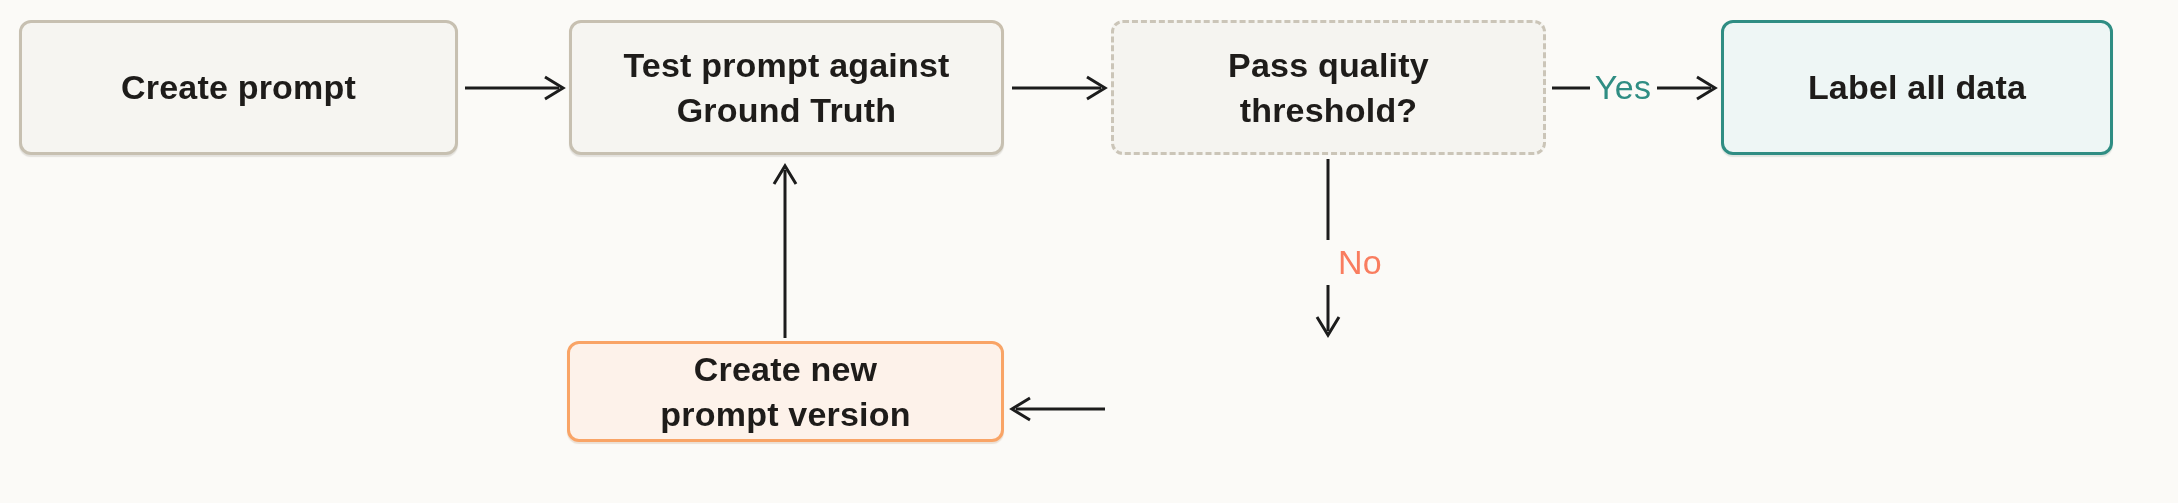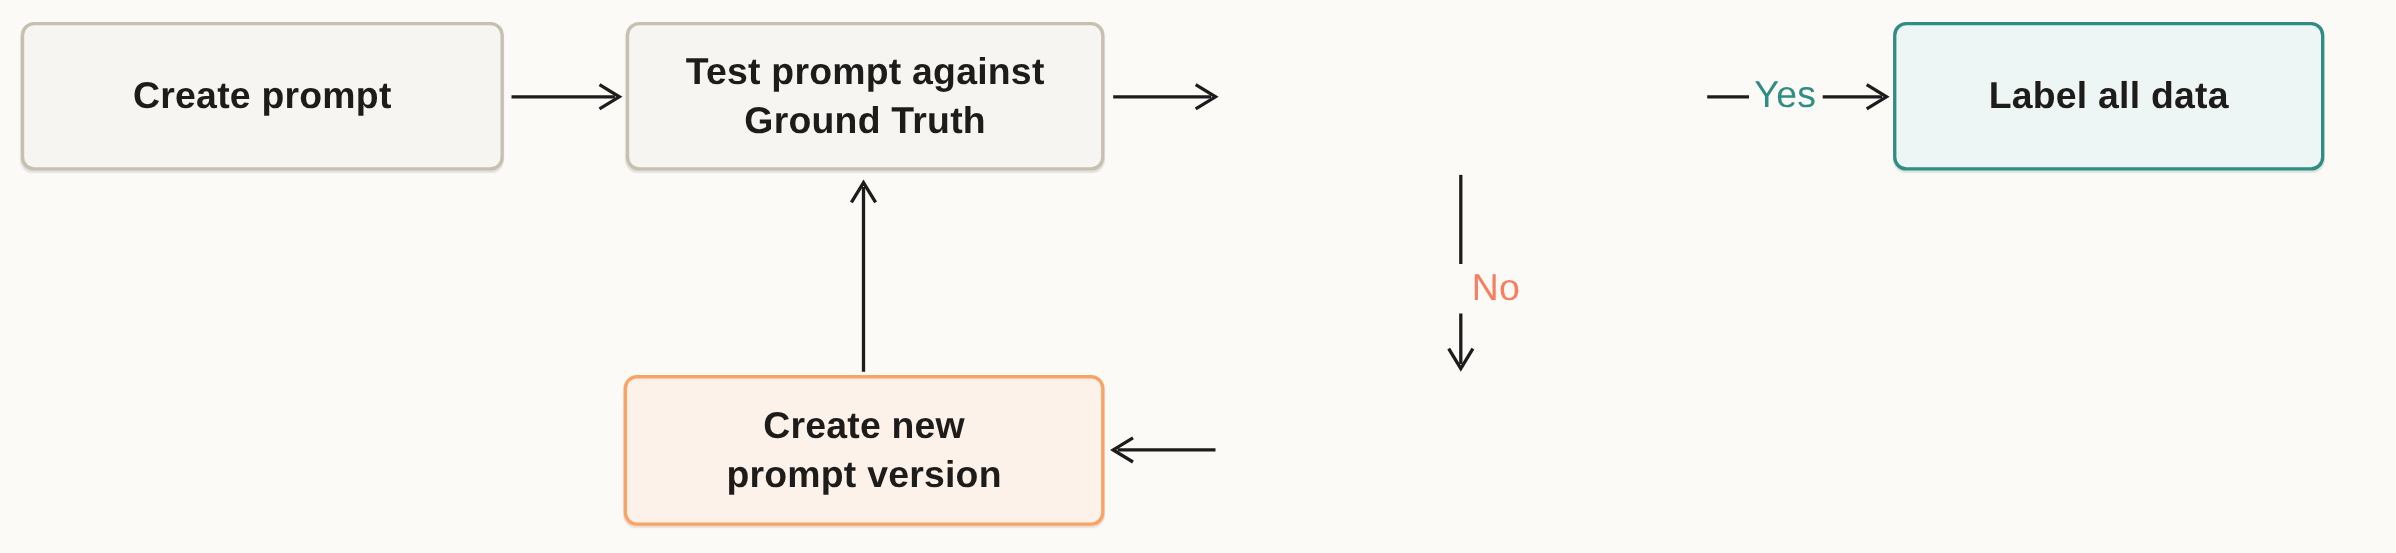--- a/index.html
+++ b/index.html
@@ -46,21 +46,21 @@
   .node--orange {
     background: var(--orange-fill, #fdf2ea);
     border: 3px solid var(--orange-border, #f9a466);
     box-shadow: 0 2px 1px rgba(150, 80, 20, 0.15);
   }
 
   .node-create-prompt      { left: 19px;   top: 20px;  width: 439px; height: 135px; }
   .node-test-prompt        { left: 569px;  top: 20px;  width: 435px; height: 135px; }
   .node-pass-threshold     { left: 1111px; top: 20px;  width: 435px; height: 135px; }
   .node-label-all-data     { left: 1721px; top: 20px;  width: 392px; height: 135px; }
-  .node-create-new-version { left: 567px;  top: 341px; width: 437px; height: 137px; }
+  .node-create-new-version { left: 567px;  top: 341px; width: 437px; height: 101px; }
   .node-review-incorrect   { left: 1111px; top: 341px; width: 431px; height: 137px; }
 
   .edges-layer {
     position: absolute;
     left: 0; top: 0;
     width: 2178px;
     height: 503px;
     pointer-events: none;
   }
   .edge {
@@ -119,20 +119,22 @@
       <line class="edge" x1="785" y1="338" x2="785" y2="170"></line>
       <polyline class="edge" points="774,184 785,166 796,184"></polyline>
     </g>
   </svg>
 
   <div class="node node--neutral node-create-prompt">Create prompt</div>
 
   <div class="node node--neutral node-test-prompt">Test prompt against
 Ground Truth</div>
 
+  <div class="node node--dashed node-pass-threshold">Pass quality
+threshold?</div>
 
   <div class="node node--teal node-label-all-data">Label all data</div>
 
 
   <div class="node node--orange node-create-new-version">Create new
 prompt version</div>
 
   <div class="edge-label edge-label--yes">Yes</div>
 
   <div class="edge-label edge-label--no">No</div>

